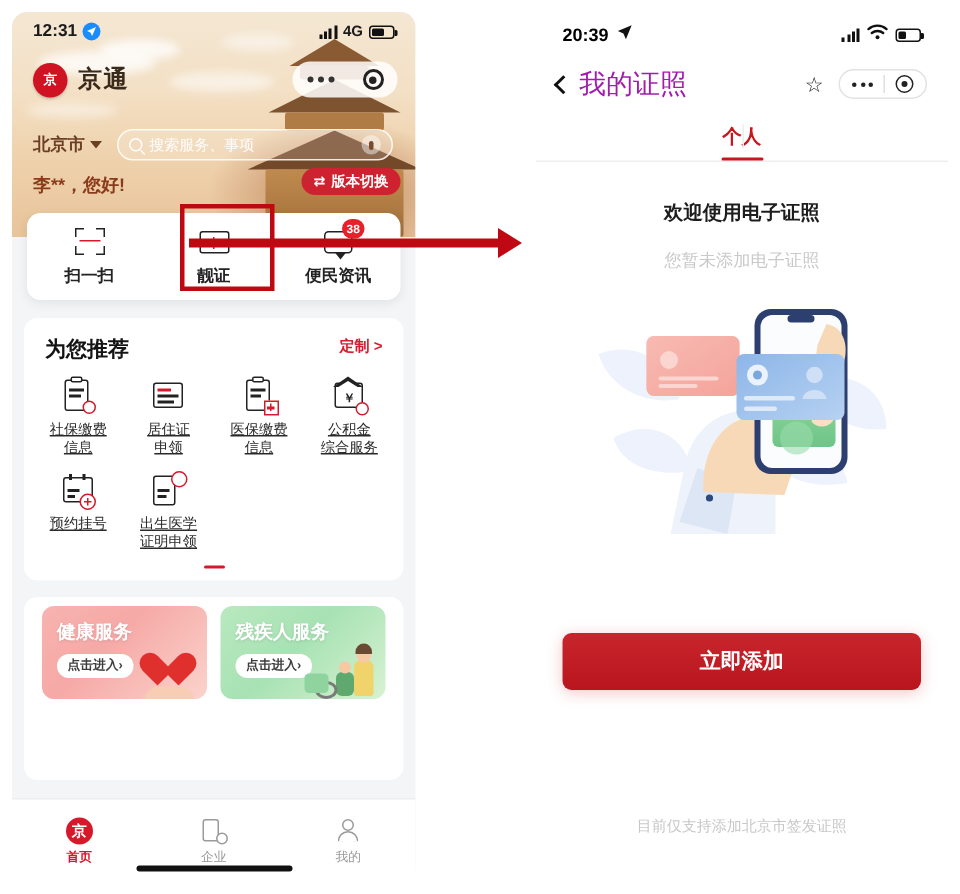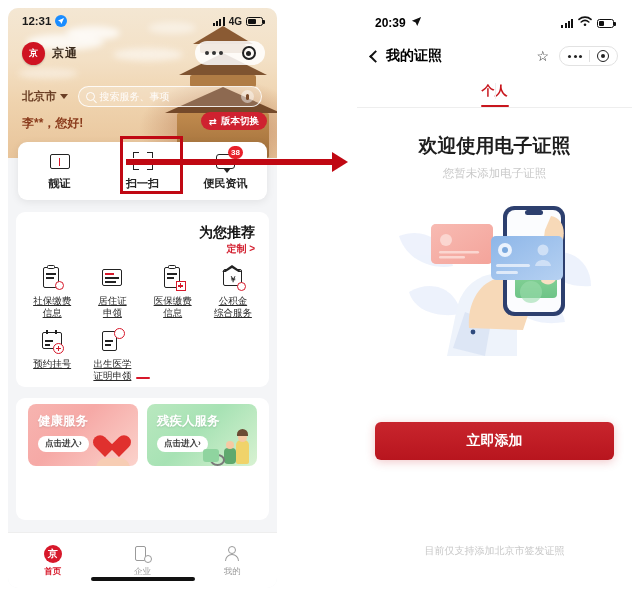--- a/index.html
+++ b/index.html
@@ -45,21 +45,21 @@
   .st-right{display:flex;align-items:center;gap:4px;}
   .sig{display:flex;align-items:flex-end;gap:1.2px;height:9px;}
   .sig i{display:block;width:2px;background:#111;}
   .batt{width:17px;height:9px;border:1.3px solid #111;border-radius:2.5px;position:relative;}
   .batt::after{content:"";position:absolute;right:-3px;top:2.5px;width:1.6px;height:3.5px;background:#111;border-radius:0 1px 1px 0;}
   .batt i{position:absolute;left:1px;top:1px;bottom:1px;width:55%;background:#111;border-radius:1px;}
 
   .brand-row{position:absolute;left:14px;top:34px;display:flex;align-items:center;gap:7px;}
   .brand-logo{width:23px;height:23px;border-radius:50%;background:#cf1322;
     display:flex;align-items:center;justify-content:center;box-shadow:0 1px 2px rgba(0,0,0,.2);}
-  .brand-name{font-size:12px;font-weight:bold;color:#3a2a1c;letter-spacing:1px;}
+  .brand-name{font-size:16px;font-weight:bold;color:#3a2a1c;letter-spacing:1px;}
 
   .pill-cap{position:absolute;right:12px;top:33px;height:24px;width:70px;border-radius:12px;
     background:rgba(255,255,255,.85);display:flex;align-items:center;justify-content:space-around;}
   .dots3{display:flex;gap:3px;}
   .dots3 i{width:4px;height:4px;border-radius:50%;background:#333;}
   .ring{width:14px;height:14px;border-radius:50%;border:2px solid #222;display:flex;align-items:center;justify-content:center;}
   .ring i{width:5px;height:5px;border-radius:50%;background:#222;}
 
   .city-row{position:absolute;left:14px;top:78px;display:flex;align-items:center;gap:10px;width:240px;}
   .city{font-size:11.5px;font-weight:bold;color:#6b3f25;display:flex;align-items:center;gap:3px;white-space:nowrap;}
@@ -94,21 +94,21 @@
   .cardico i{position:absolute;left:8px;top:3px;width:1.8px;height:8px;background:#d7182a;}
   .chatico{width:19px;height:15px;border:1.7px solid #222;border-radius:3px;position:relative;}
   .chatico i{position:absolute;left:4px;top:5.2px;width:10px;height:1.8px;background:#d7182a;}
   .chatico::after{content:"";position:absolute;left:6px;bottom:-5px;border-left:4px solid transparent;border-right:4px solid transparent;border-top:5px solid #222;}
   .badge{position:absolute;top:-5px;right:-8px;min-width:15px;height:13px;border-radius:7px;background:#e8202a;
     color:#fff;font-size:8px;display:flex;align-items:center;justify-content:center;padding:0 3px;font-weight:bold;}
 
   
   .sec{position:absolute;left:0;background:#fff;}
   #rec-sec{top:204px;left:8px;width:253px;height:175px;border-radius:9px;}
-  .sec-head{display:flex;align-items:flex-end;justify-content:space-between;padding:12px 14px 6px;flex-direction:column;}
+  .sec-head{display:flex;align-items:flex-start;justify-content:space-between;padding:12px 14px 6px;}
   .sec-title{font-size:14px;font-weight:bold;color:#141414;}
   .sec-more{font-size:10px;color:#d32030;font-weight:bold;}
   .grid{display:grid;grid-template-columns:repeat(4,1fr);padding:4px 6px 0;row-gap:10px;}
   .gi{display:flex;flex-direction:column;align-items:center;gap:5px;}
   .gi-ico{width:24px;height:24px;position:relative;}
   .gi-label{font-size:9.5px;line-height:12px;color:#2a2a2a;text-align:center;text-decoration:underline;}
   .dash{position:absolute;left:50%;transform:translateX(-50%);bottom:8px;width:14px;height:2.5px;background:#d7182a;border-radius:2px;}
 
   
   .ic-doc{position:absolute;left:3px;top:1px;width:16px;height:21px;border:1.7px solid #222;border-radius:2px;}
@@ -174,37 +174,37 @@
     border-top:10px solid transparent;border-bottom:10px solid transparent;border-left:16px solid #c00813;}
   #hl-box{position:absolute;left:120px;top:136px;width:63px;height:58px;border:3.5px solid #c00813;z-index:21;}
 
   
   #right-phone{position:absolute;left:357px;top:8px;width:275px;height:580px;background:#fff;border-radius:10px;overflow:hidden;}
   .r-status{position:absolute;left:0;top:0;width:275px;height:30px;display:flex;align-items:center;
     justify-content:space-between;padding:0 18px;font-size:12px;font-weight:bold;color:#000;}
 
   .r-nav{position:absolute;left:0;top:30px;width:275px;height:36px;display:flex;align-items:center;padding:0 14px;}
   .back{width:9px;height:9px;border-left:2px solid #111;border-bottom:2px solid #111;transform:rotate(45deg);margin-right:6px;}
-  .r-title{font-size:14px;font-weight:bold;color:#000000;}
+  .r-title{font-size:18px;font-weight:normal;color:#a21caf;}
   .r-actions{margin-left:auto;display:flex;align-items:center;gap:0;}
   .star{font-size:14px;color:#1a1a1a;line-height:1;}
   .capsule{margin-left:10px;display:flex;align-items:center;gap:7px;border:1px solid #e2e2e2;border-radius:13px;padding:3px 8px;}
   .cap-dots{display:flex;gap:2.5px;}
   .cap-dots i{width:3px;height:3px;border-radius:50%;background:#222;}
   .cap-div{width:1px;height:12px;background:#e0e0e0;}
   .cap-ring{width:12px;height:12px;border-radius:50%;border:1.8px solid #222;display:flex;align-items:center;justify-content:center;}
   .cap-ring i{width:4px;height:4px;border-radius:50%;background:#222;}
 
   .tabs{position:absolute;left:0;top:66px;width:275px;height:34px;display:flex;border-bottom:1px solid #eee;}
   .tab{flex:1;display:flex;align-items:center;justify-content:center;font-size:13px;color:#666;position:relative;}
   .tab.sel{color:#c8161d;font-weight:bold;}
   .tab.sel::after{content:"";position:absolute;bottom:0;left:50%;transform:translateX(-50%);width:28px;height:2.5px;background:#c8161d;border-radius:2px;}
   .tab-div{position:absolute;left:50%;top:9px;width:1px;height:16px;background:#eee;}
 
-  .r-h1{position:absolute;left:0;top:125px;width:275px;text-align:center;font-size:19px;font-weight:bold;color:#1d1d1d;}
+  .r-h1{position:absolute;left:0;top:125px;width:275px;text-align:center;font-size:13px;font-weight:bold;color:#1d1d1d;}
   .r-sub{position:absolute;left:0;top:158px;width:275px;text-align:center;font-size:11.5px;color:#c9c9c9;}
 
   .illus{position:absolute;left:50%;transform:translateX(-50%);top:188px;width:200px;height:160px;}
 
   .cta{position:absolute;left:18px;top:414px;width:239px;height:38px;border-radius:6px;
     background:linear-gradient(180deg,#c8252d,#b8151e);color:#fff;font-size:14px;font-weight:bold;
     display:flex;align-items:center;justify-content:center;box-shadow:0 2px 10px rgba(200,37,45,.25);}
   .foot{position:absolute;left:0;bottom:30px;width:275px;text-align:center;font-size:10px;color:#c8c8c8;}
 </style>
 </head>
@@ -287,37 +287,37 @@
       <div class="greet">李**，您好!</div>
       <div class="ver-switch">
         <span>⇄</span>
         <span>版本切换</span>
       </div>
     </div>
 
     <div class="quick-card">
       <div class="qa">
         <span class="qa-ico">
-            <span class="cardico">
-              <i></i>
-            </span>
-          </span>
-        <span class="qa-label">靓证</span>
-      </div>
-      <div class="qa">
-        <span class="qa-ico">
           <span class="scan">
               <span class="a"></span>
               <span class="b"></span>
               <span class="c"></span>
               <span class="d"></span>
               <span class="bar"></span>
             </span>
         </span>
         <span class="qa-label">扫一扫</span>
+      </div>
+      <div class="qa">
+        <span class="qa-ico">
+            <span class="cardico">
+              <i></i>
+            </span>
+          </span>
+        <span class="qa-label">靓证</span>
       </div>
       <div class="qa">
         <span class="qa-ico">
           <span class="chatico">
               <i></i>
             </span>
           <span class="badge">38</span>
         </span>
         <span class="qa-label">便民资讯</span>
       </div>

